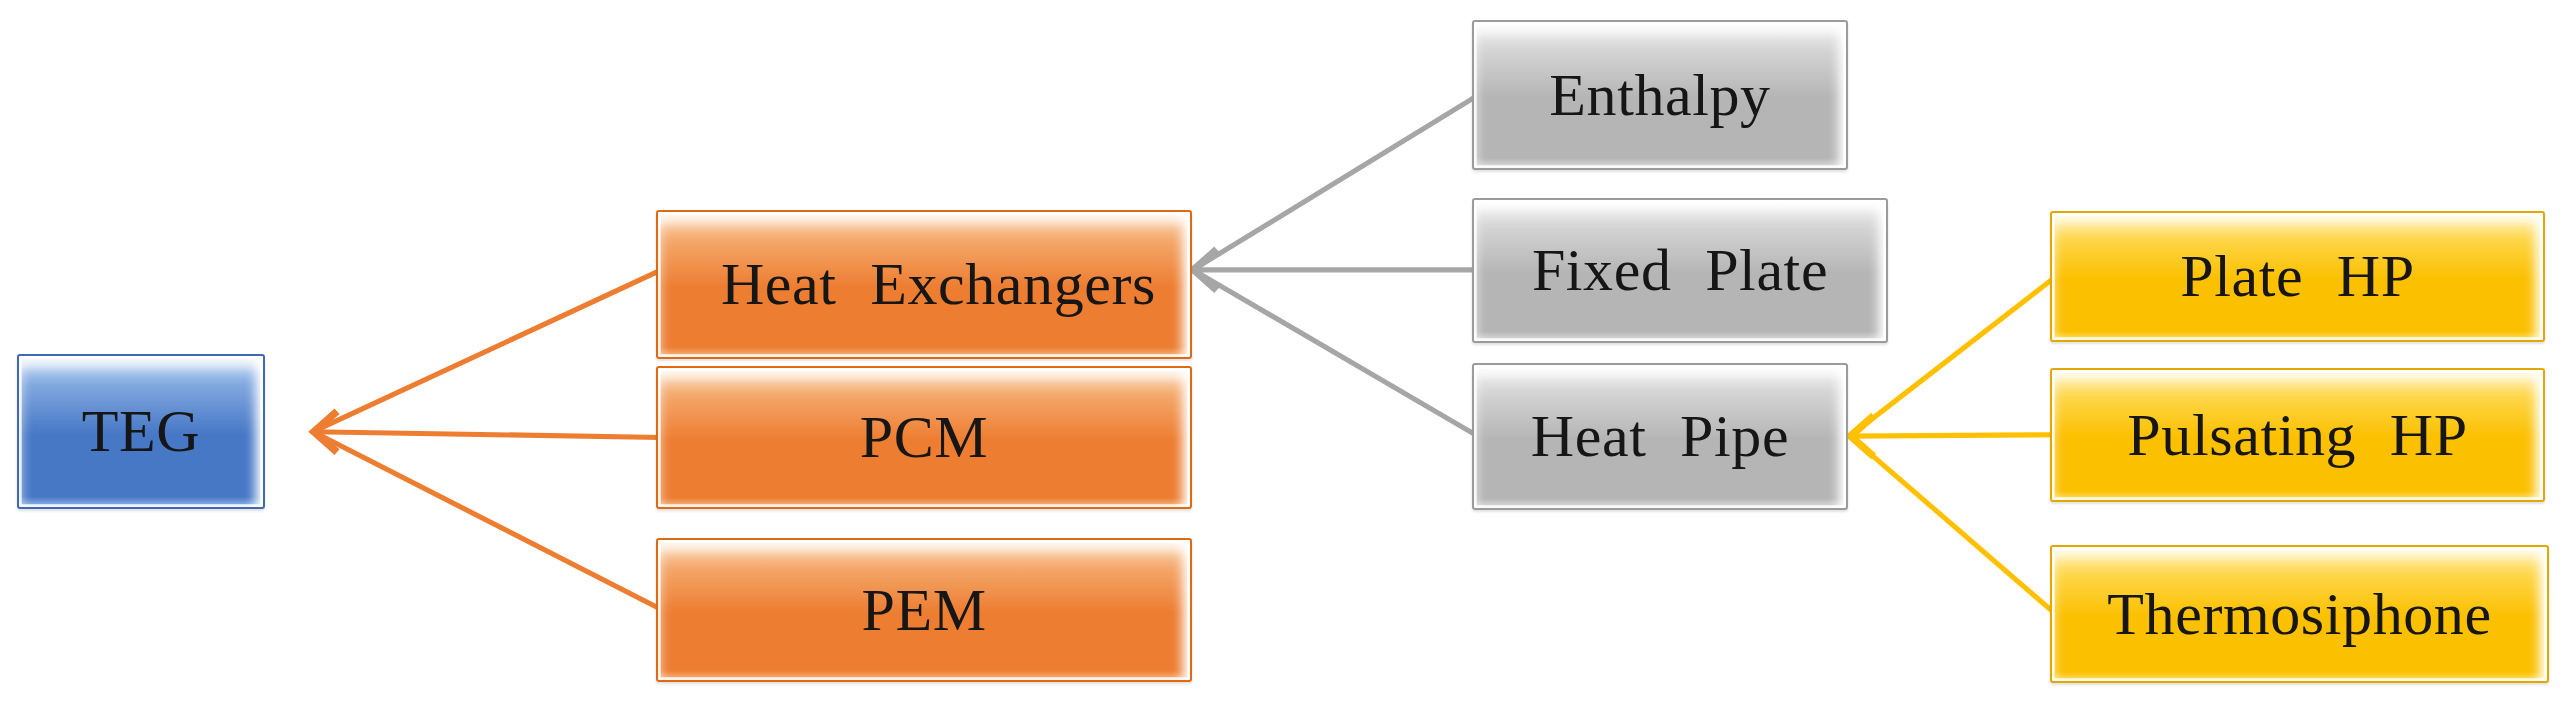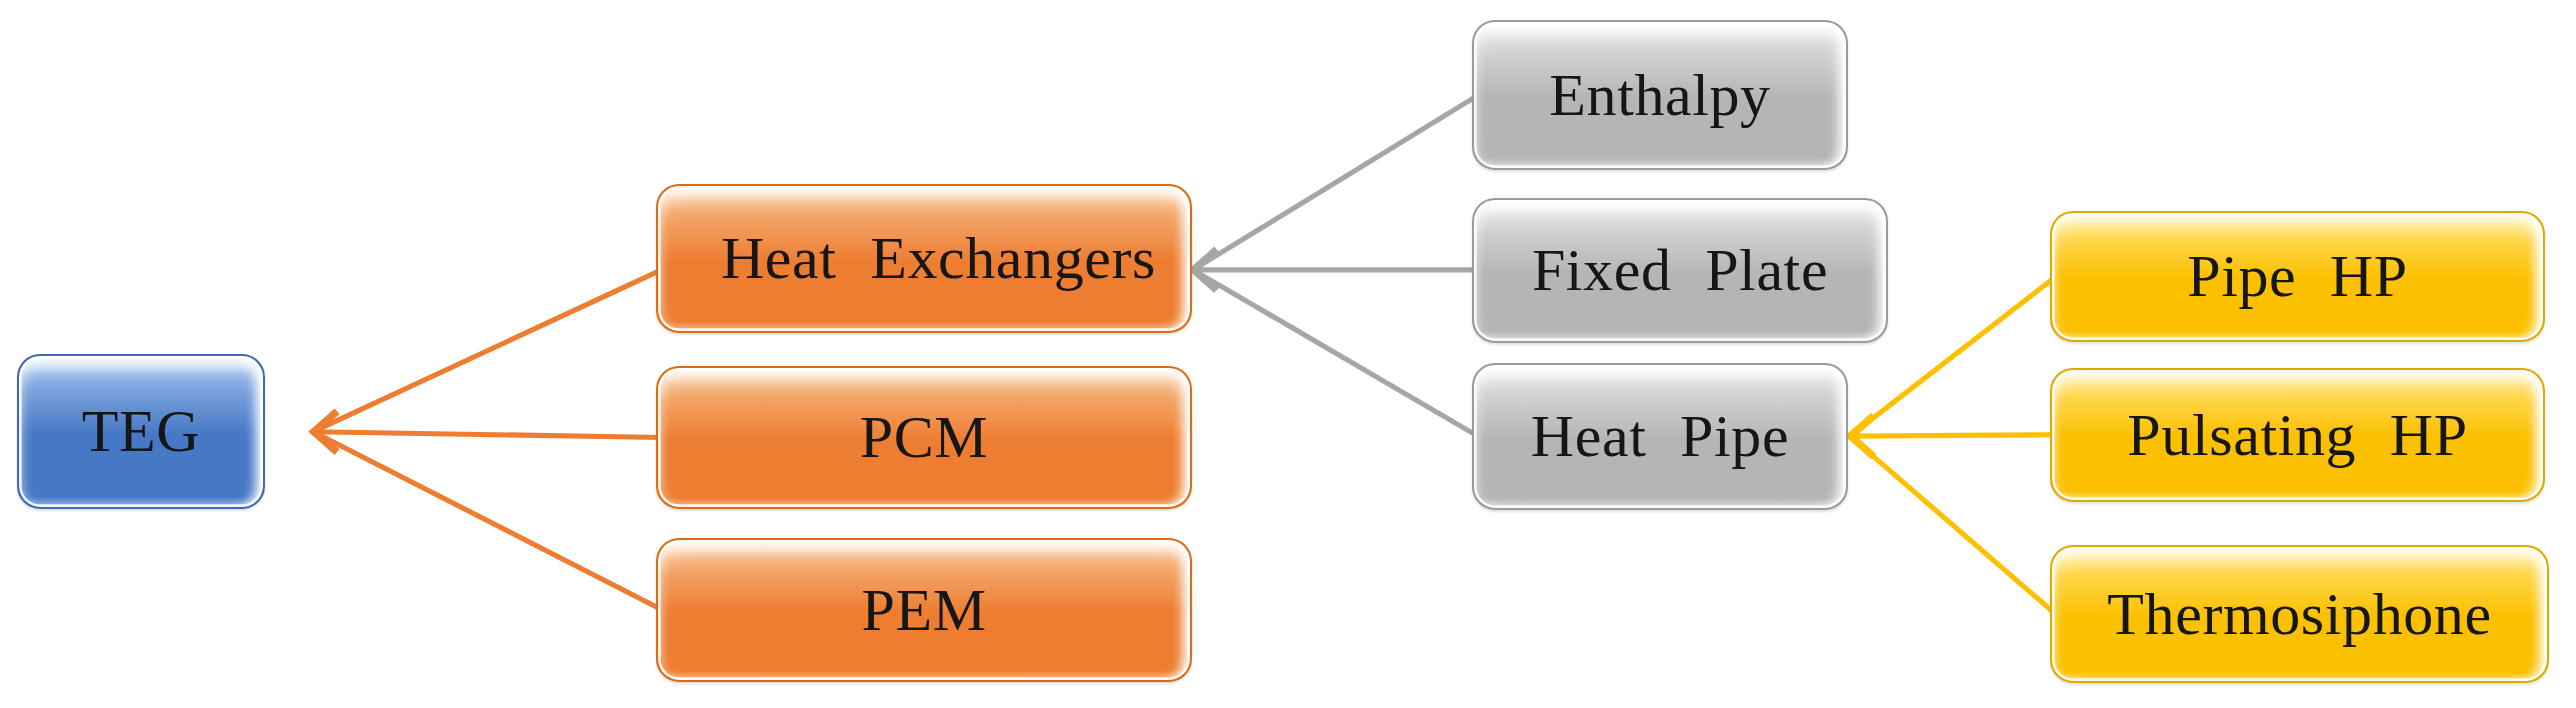--- a/index.html
+++ b/index.html
@@ -20,21 +20,21 @@
     z-index: 0;
   }
 
   .node {
     position: absolute;
     z-index: 1;
     display: flex;
     align-items: center;
     justify-content: center;
     box-sizing: border-box;
-    border-radius: 23px;
+    border-radius: 3px;
     font-family: "Liberation Serif", "DejaVu Serif", serif;
     font-size: 60px;
     color: #161616;
     word-spacing: 0.30em;
     letter-spacing: 0.01em;
     text-align: center;
     white-space: nowrap;
     border: 2px solid var(--edge);
     background: linear-gradient(180deg,
       var(--hi) 0%,
@@ -74,21 +74,21 @@
       <line x1="2714" y1="640" x2="3016" y2="901" stroke="#FFC000" stroke-width="7.5"></line>
       <polyline points="494,603.5 460,633.5 494,663.5" fill="none" stroke="#ED7D31" stroke-width="11"></polyline>
       <polyline points="1785,366 1751,396 1785,426" fill="none" stroke="#A6A6A6" stroke-width="11"></polyline>
       <polyline points="2749,610 2715,640 2749,670" fill="none" stroke="#FFC000" stroke-width="11"></polyline>
     </svg>
 
   <div class="node scheme-blue" id="node-teg" style="left: 17px; top: 354px; width: 248px; height: 155px;">
     <span class="label">TEG</span>
   </div>
 
-  <div class="node scheme-orange" id="node-heat-exchangers" style="left: 656px; top: 184px; width: 536px; height: 149px; padding-left: 29px;">
+  <div class="node scheme-orange" id="node-heat-exchangers" style="left: 656px; top: 210px; width: 536px; height: 149px; padding-left: 29px;">
     <span class="label">Heat Exchangers</span>
   </div>
 
   <div class="node scheme-orange" id="node-pem" style="left: 656px; top: 538px; width: 536px; height: 144px;">
     <span class="label">PEM</span>
   </div>
 
   <div class="node scheme-orange" id="node-pcm" style="left: 656px; top: 366px; width: 536px; height: 143px;">
     <span class="label">PCM</span>
   </div>
@@ -99,21 +99,21 @@
 
   <div class="node scheme-gray" id="node-fixed-plate" style="left: 1472px; top: 198px; width: 416px; height: 145px;">
     <span class="label">Fixed Plate</span>
   </div>
 
   <div class="node scheme-gray" id="node-heat-pipe" style="left: 1472px; top: 363px; width: 376px; height: 147px;">
     <span class="label">Heat Pipe</span>
   </div>
 
   <div class="node scheme-yellow" id="node-loop-hp" style="left: 2050px; top: 211px; width: 495px; height: 131px;">
-    <span class="label">Pipe HP</span>
+    <span class="label">Plate HP</span>
   </div>
 
   <div class="node scheme-yellow" id="node-pulsating-hp" style="left: 2050px; top: 368px; width: 495px; height: 134px; align-items: center;">
     <span class="label">Pulsating HP</span>
   </div>
 
   <div class="node scheme-yellow" id="node-thermosiphone" style="left: 2050px; top: 545px; width: 499px; height: 138px;">
     <span class="label">Thermosiphone</span>
   </div>
 

